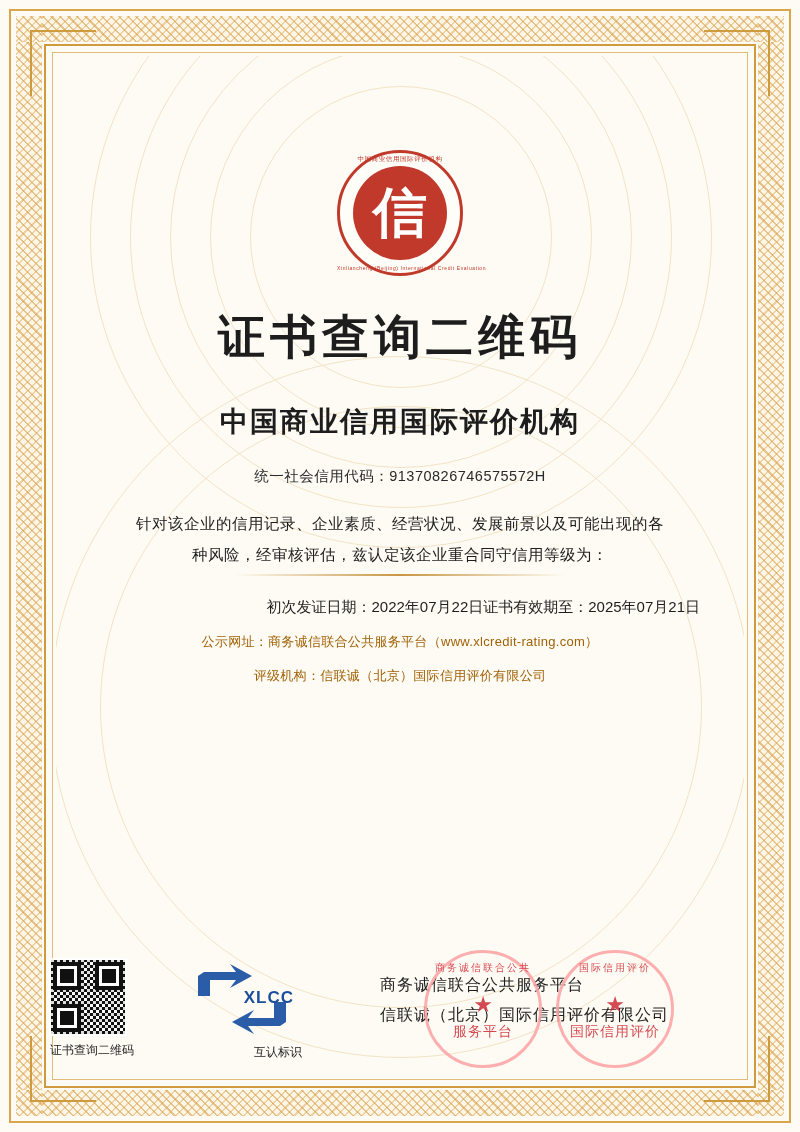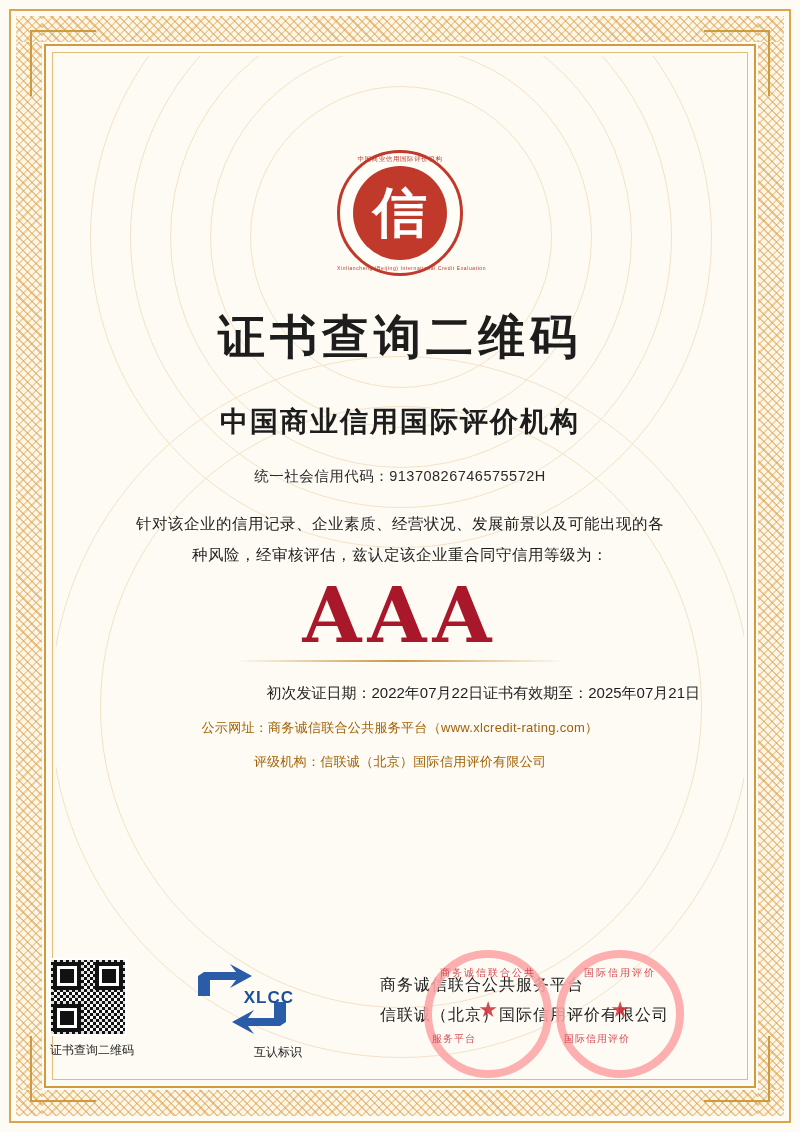--- a/index.html
+++ b/index.html
@@ -276,43 +276,43 @@
     font-size: 16px;
     line-height: 1.9;
     color: #1d1d1d;
     letter-spacing: 1px;
   }
 
   .seal {
     position: absolute;
     width: 112px; height: 112px;
     border-radius: 50%;
-    border: 8px solid #fca5a5;
+    border: 3px solid #fca5a5;
     color: #d0323c;
     opacity: .88;
   }
   .seal .star {
     position: absolute;
     left: 50%; top: 46%;
     transform: translate(-50%,-50%);
     font-size: 22px;
     color: #d0323c;
   }
   .seal .arc-top {
     position: absolute;
     left: 0; right: 0; top: 8px;
     text-align: center;
     font-size: 10px;
     letter-spacing: 2px;
   }
   .seal .band {
     position: absolute;
     left: 0; right: 0; bottom: 24px;
-    text-align: left;
-    font-size: 10px;
+    text-align: center;
+    font-size: 14px;
     letter-spacing: 1px;
   }
   .seal-a { left: 424px; top: 2px; }
   .seal-b { left: 556px; top: 2px; }
 </style>
 </head>
 <body>
 
 <div class="certificate">
 
@@ -348,21 +348,20 @@
     <div class="title">证书查询二维码</div>
 
     <div class="company">中国商业信用国际评价机构</div>
 
     <div class="credit-code">
       <span>统一社会信用代码：</span><span>91370826746575572H</span>
     </div>
 
     <div class="paragraph">针对该企业的信用记录、企业素质、经营状况、发展前景以及可能出现的各种风险，经审核评估，兹认定该企业重合同守信用等级为：</div>
 
-    <div class="grade">AAA</div>
     <div class="grade-rule"></div>
 
 
     <div class="dates">
       <div>
         <span>初次发证日期：</span><span>2022年07月22日</span>
       </div>
       <div>
         <span>证书有效期至：</span><span>2025年07月21日</span>
       </div>

